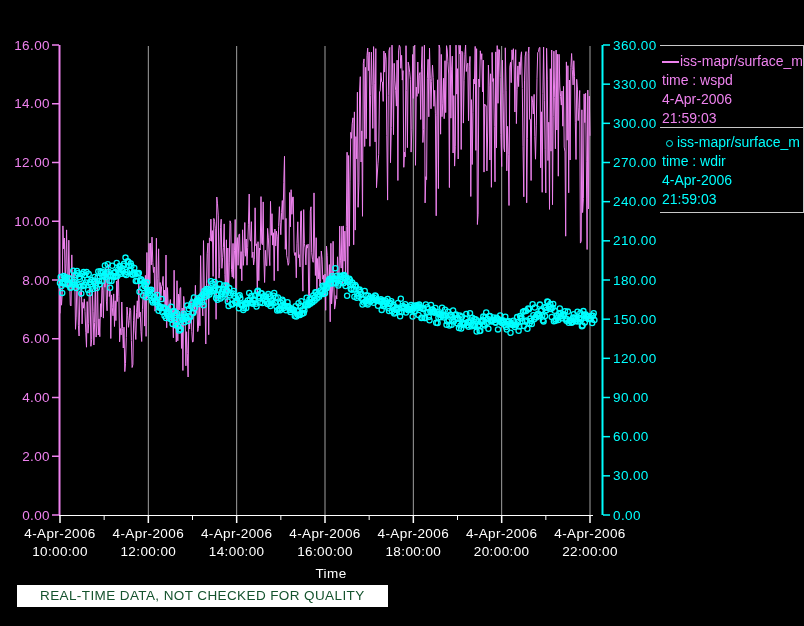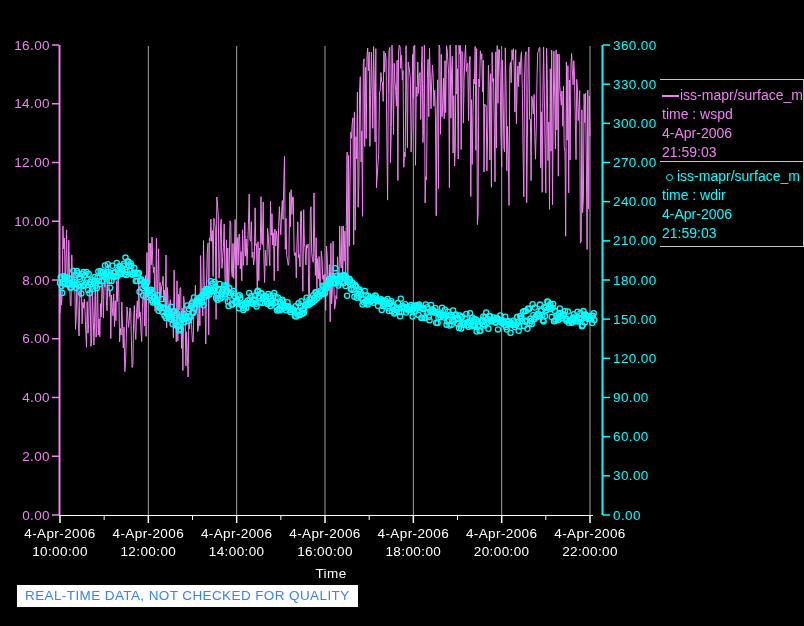--- a/index.html
+++ b/index.html
@@ -4,32 +4,32 @@
 <style>
   html,body{margin:0;padding:0;background:#000;}
   #app{position:relative;width:804px;height:626px;background:#000;overflow:hidden;
        font-family:"Liberation Sans",sans-serif;}
   .titlebar{position:absolute;left:8px;top:3px;height:22px;font-size:16px;white-space:pre;}
   .titlebar .ts{color:#ffff00;}
   .titlebar .tt{color:#ffffff;margin-left:11px;}
   #chart{position:absolute;left:0;top:0;}
   #chart text{font-family:"Liberation Sans",sans-serif;letter-spacing:0.4px;}
   .legend{position:absolute;left:660px;top:45px;width:144px;height:180px;overflow:hidden;
-          font-size:14px;margin-top:34px;}
+          font-size:14px;}
   .legend .sep{position:absolute;left:0;width:144px;height:1px;background:#c8c8c8;}
   .legend .vline{position:absolute;right:0;top:0;width:1px;height:167px;background:#c8c8c8;}
   .legend .entry{position:absolute;left:2px;width:160px;line-height:19px;white-space:nowrap;}
   .legend .e1{top:7px;color:#ee82ee;}
   .legend .e2{top:88px;color:#00ffff;}
   .lsample{display:inline-block;width:17px;height:0;border-top:2px solid #ee82ee;
            vertical-align:middle;margin-right:1px;}
   .csample{display:inline-block;width:5px;height:5px;border:1.5px solid #00ffff;
            border-radius:50%;vertical-align:middle;margin:0 4px 0 4px;}
   .footer{position:absolute;left:17px;top:585px;height:22px;line-height:22px;
-          background:#ffffff;color:#3b82f6;font-size:13.5px;padding:0 8px;letter-spacing:0.4px;}
+          background:#ffffff;color:#14532d;font-size:13.5px;padding:0 23px;letter-spacing:0.4px;}
 </style>
 </head>
 <body>
 
 <div id="app">
 
   <svg id="chart" width="804" height="626">
       <line x1="148.33333333333331" y1="46" x2="148.33333333333331" y2="515" stroke="#a0a0a0" stroke-width="1"></line>
       <line x1="236.66666666666666" y1="46" x2="236.66666666666666" y2="515" stroke="#a0a0a0" stroke-width="1"></line>
       <line x1="325" y1="46" x2="325" y2="515" stroke="#a0a0a0" stroke-width="1"></line>

